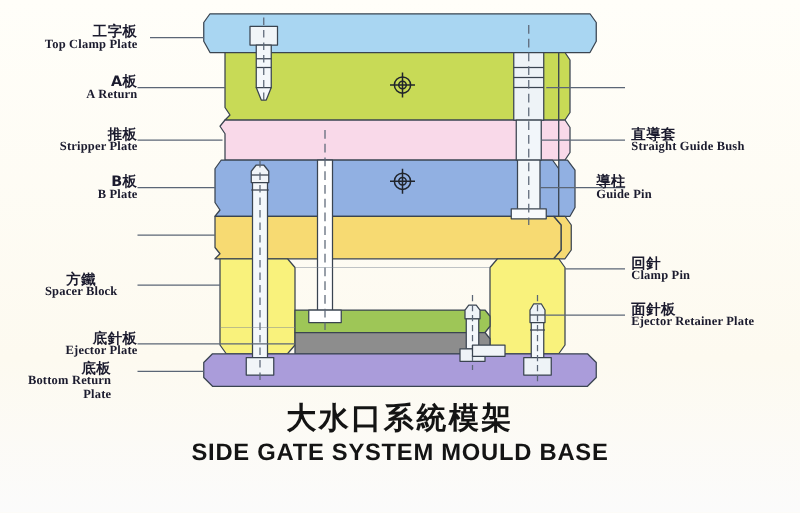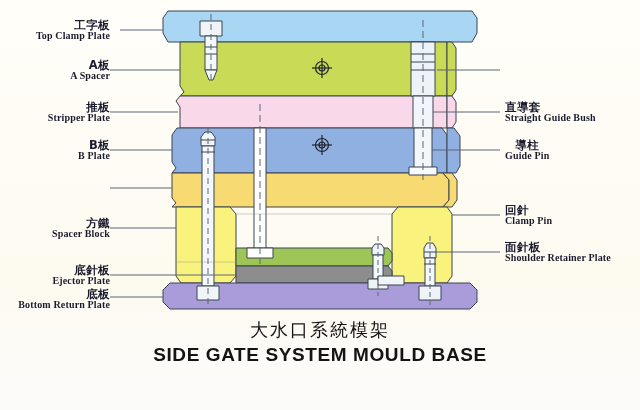--- a/index.html
+++ b/index.html
@@ -16,21 +16,21 @@
   .lbl .cn{font-family:"DejaVu Sans", sans-serif;font-size:11.5px;font-weight:bold;letter-spacing:.4px;display:block;}
   .lbl .en{font-family:"Liberation Serif", serif;font-size:10px;font-weight:bold;letter-spacing:.15px;display:block;}
   .lbl.right{text-align:left;}
   .lbl.left{text-align:right;}
 
   
   #diagram{position:absolute;left:0;top:0;width:640px;height:410px;}
 
   
   #title{position:absolute;left:0;right:0;text-align:center;}
-  #title .t-cn{font-family:"DejaVu Sans", sans-serif;font-weight:normal;font-size:18px;letter-spacing:2px;color:#141414;display:block;}
+  #title .t-cn{font-family:"DejaVu Sans", sans-serif;font-weight:bold;font-size:24px;letter-spacing:2px;color:#141414;display:block;}
   #title .t-en{font-family:"Liberation Sans", sans-serif;font-weight:bold;font-size:19px;letter-spacing:.6px;color:#141414;display:block;margin-top:2px;}
 </style>
 </head>
 <body>
 
 <div id="root">
 
   <svg id="diagram" viewBox="0 0 640 410">
     <defs>
       <clipPath id="clipAll">
@@ -146,68 +146,68 @@
     </g>
   </svg>
 
   <div class="lbl left" style="right:530px;top:19px;">
     <span class="cn">工字板</span>
     <span class="en">Top Clamp Plate</span>
   </div>
 
   <div class="lbl left" style="right:530px;top:59px;">
     <span class="cn">A板</span>
-    <span class="en">A Spacer</span>
+    <span class="en">A Return</span>
   </div>
 
   <div class="lbl left" style="right:530px;top:101px;">
     <span class="cn">推板</span>
     <span class="en">Stripper Plate</span>
   </div>
 
   <div class="lbl left" style="right:530px;top:139px;">
     <span class="cn">B板</span>
     <span class="en">B Plate</span>
   </div>
 
 
-  <div class="lbl left" style="right:530px;top:217px;">
+  <div class="lbl left" style="right:546px;top:217px;text-align:center;">
     <span class="cn">方鐵</span>
     <span class="en">Spacer Block</span>
   </div>
 
   <div class="lbl left" style="right:530px;top:264px;">
     <span class="cn">底針板</span>
     <span class="en">Ejector Plate</span>
   </div>
 
-  <div class="lbl left" style="right:530px;top:288px;">
+  <div class="lbl left" style="right:551px;top:288px;">
     <span class="cn">底板</span>
     <span class="en">Bottom Return Plate</span>
   </div>
 
 
   <div class="lbl right" style="left:505px;top:101px;">
     <span class="cn">直導套</span>
     <span class="en">Straight Guide Bush</span>
   </div>
 
-  <div class="lbl right" style="left:505px;top:139px;text-align:center;">
+  <div class="lbl right" style="left:477px;top:139px;">
     <span class="cn">導柱</span>
     <span class="en">Guide Pin</span>
   </div>
 
   <div class="lbl right" style="left:505px;top:204px;">
     <span class="cn">回針</span>
     <span class="en">Clamp Pin</span>
   </div>
 
   <div class="lbl right" style="left:505px;top:241px;">
     <span class="cn">面針板</span>
-    <span class="en">Shoulder Retainer Plate</span>
+    <span class="en">Ejector Retainer Plate</span>
   </div>
 
   <div id="title" style="top:318px;">
     <span class="t-cn">大水口系統模架</span>
     <span class="t-en">SIDE GATE SYSTEM MOULD BASE</span>
   </div>
 
 </div>
 
 </body></html>

